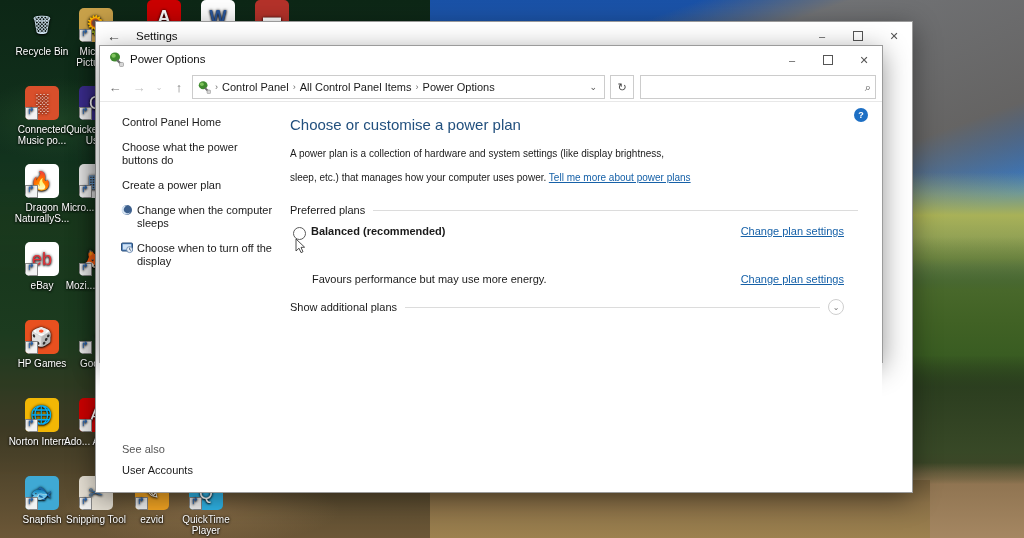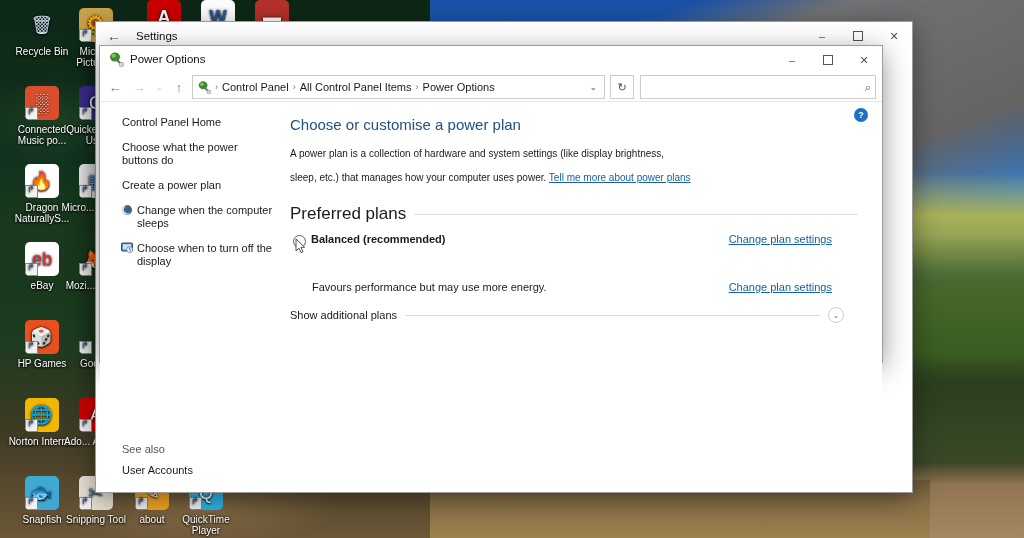--- a/index.html
+++ b/index.html
@@ -240,42 +240,42 @@
   #page-heading {
     font-size: 15px; color: #22507e; font-weight: normal;
     margin: 0 0 9px 0;
   }
   #page-desc { font-size: 10px; color: #1a1a1a; line-height: 24px; max-width: 402px; }
   #page-desc a { color: #1661a8; text-decoration: underline; }
 
   .section-head {
     display: flex; align-items: center;
     margin: 14px 0 9px 0;
-    font-size: 17px; color: #1a1a1a;
+    font-size: 11px; color: #1a1a1a;
   }
   .section-head .rule {
     flex: 1; height: 1px; background: #dcdcdc; margin-left: 8px;
   }
   .plan { margin-bottom: 5px; position: relative; }
   .plan-row { display: flex; align-items: flex-start; }
   .radio {
     width: 11px; height: 11px; border-radius: 50%;
     border: 1px solid #5a5a5a; background: #fff;
     margin: 2px 5px 0 3px; flex: none; position: relative;
   }
   .radio.checked:after {
     content: ""; position: absolute;
     left: 2px; top: 2px; width: 5px; height: 5px;
     border-radius: 50%; background: #3a3a3a;
   }
   .plan-name { font-size: 11px; color: #1a1a1a; }
   .plan-name.bold { font-weight: bold; }
   .plan-desc { font-size: 11px; color: #1a1a1a; margin: 3px 0 0 22px; }
   .plan-action {
-    position: absolute; right: 26px; top: 0;
+    position: absolute; right: 14px; top: 0;
     font-size: 11px; color: #1661a8;
   }
 
   #additional {
     display: flex; align-items: center;
     margin-top: 14px;
     font-size: 11px; color: #1a1a1a;
   }
   #additional .rule { flex: 1; height: 1px; background: #dcdcdc; margin: 0 8px; }
   #additional-chevron {
@@ -362,21 +362,21 @@
         <div class="glyph" style="background: rgb(63, 169, 212); color: rgb(255, 255, 255);">🐟<span class="shortcut"></span></div>
         <span class="dlabel">Snapfish</span>
       </div>
       <div class="dicon" style="left: 60px; top: 476px;">
         <div class="glyph" style="background: rgb(230, 224, 212); color: rgb(58, 110, 165);">✂<span class="shortcut"></span></div>
         <span class="dlabel">Snipping
 Tool</span>
       </div>
       <div class="dicon" style="left: 116px; top: 476px;">
         <div class="glyph" style="background: rgb(245, 166, 35); color: rgb(255, 255, 255);">✎<span class="shortcut"></span></div>
-        <span class="dlabel">about</span>
+        <span class="dlabel">ezvid</span>
       </div>
       <div class="dicon" style="left: 170px; top: 476px;">
         <div class="glyph" style="background: rgb(47, 181, 232); color: rgb(255, 255, 255);">Q<span class="shortcut"></span></div>
         <span class="dlabel">QuickTime
 Player</span>
       </div>
     </div>
   <div id="desktop-top-icons">
       <div class="dicon" style="left: 128px; top: 0px;">
         <div class="glyph" style="background: rgb(204, 0, 0); color: rgb(255, 255, 255); font-weight: bold;">A</div>

